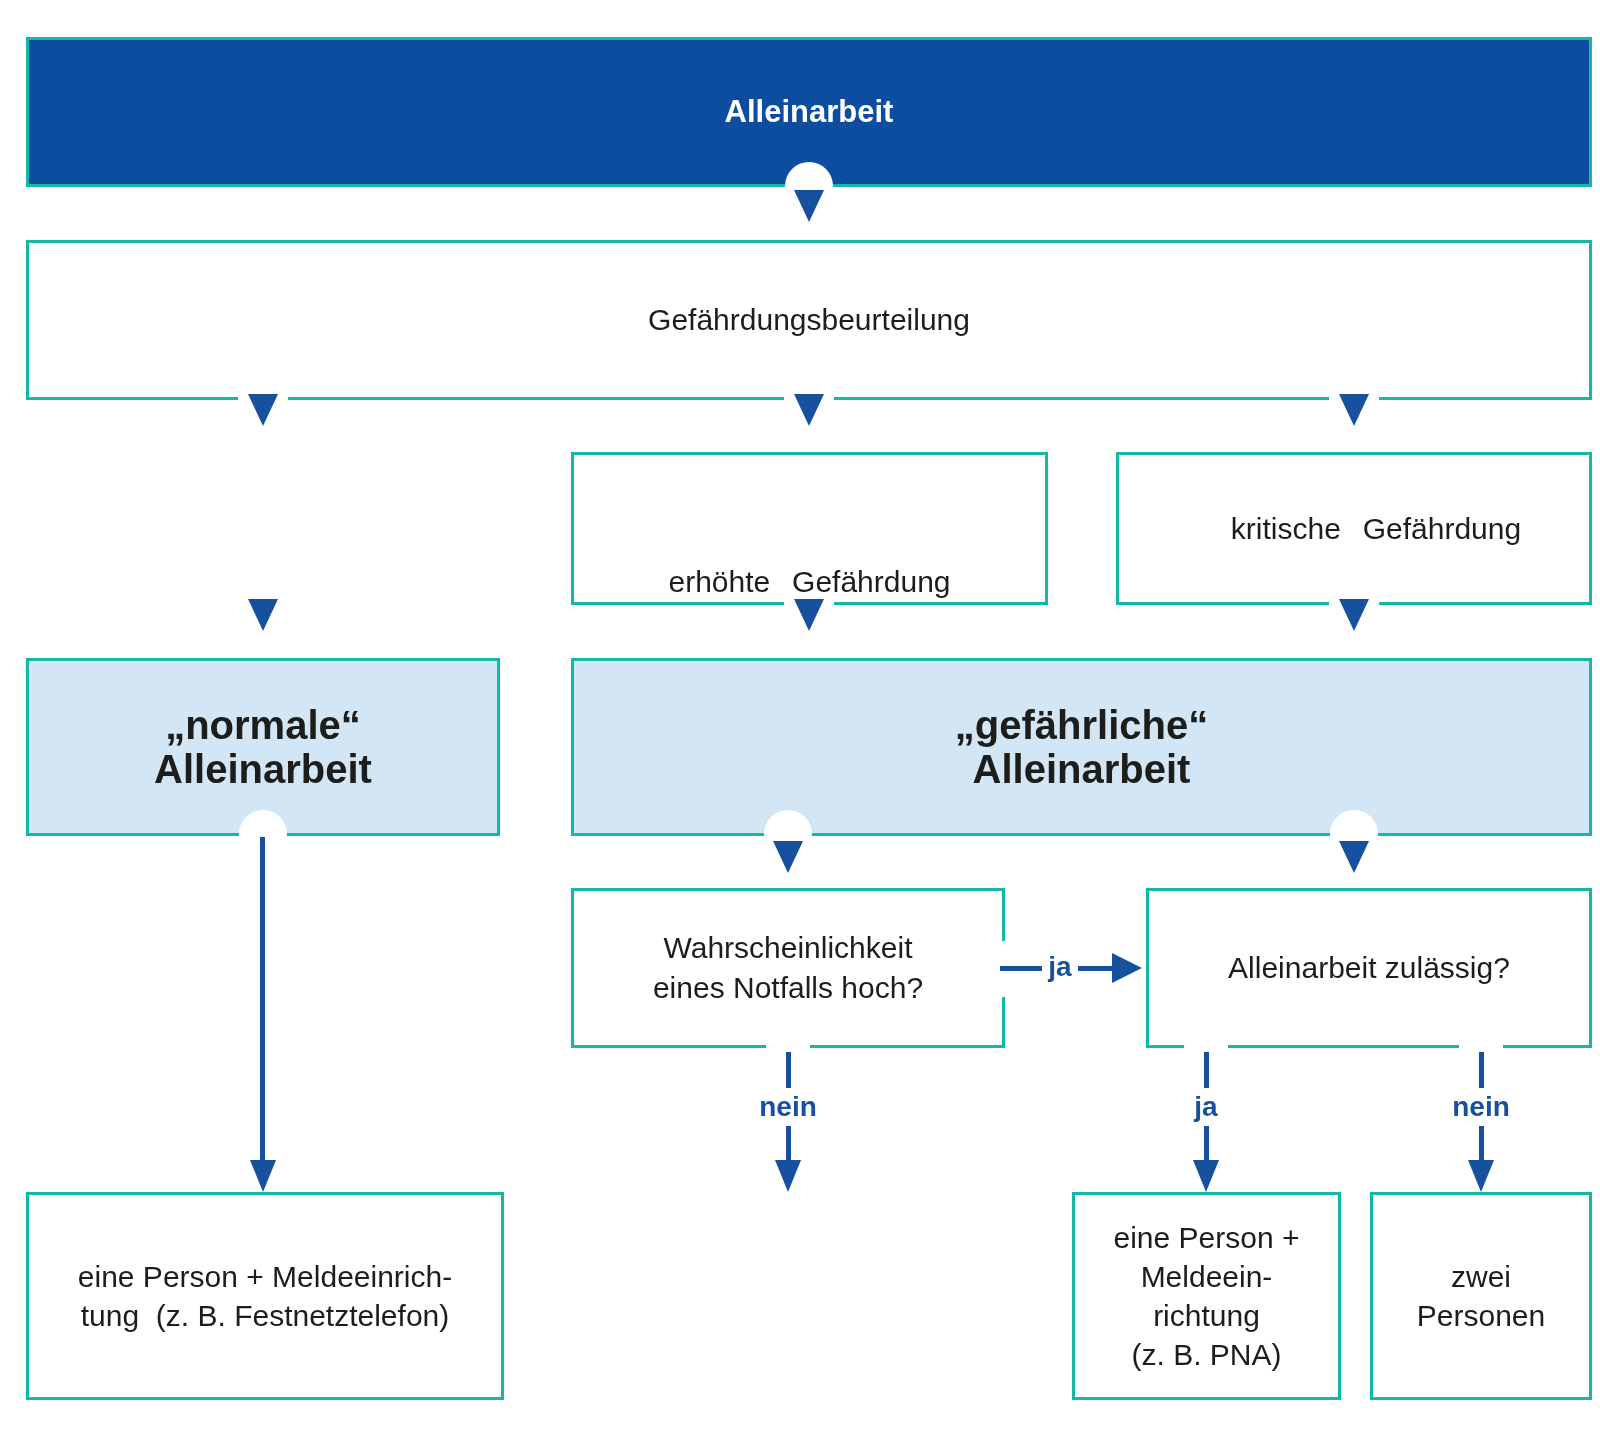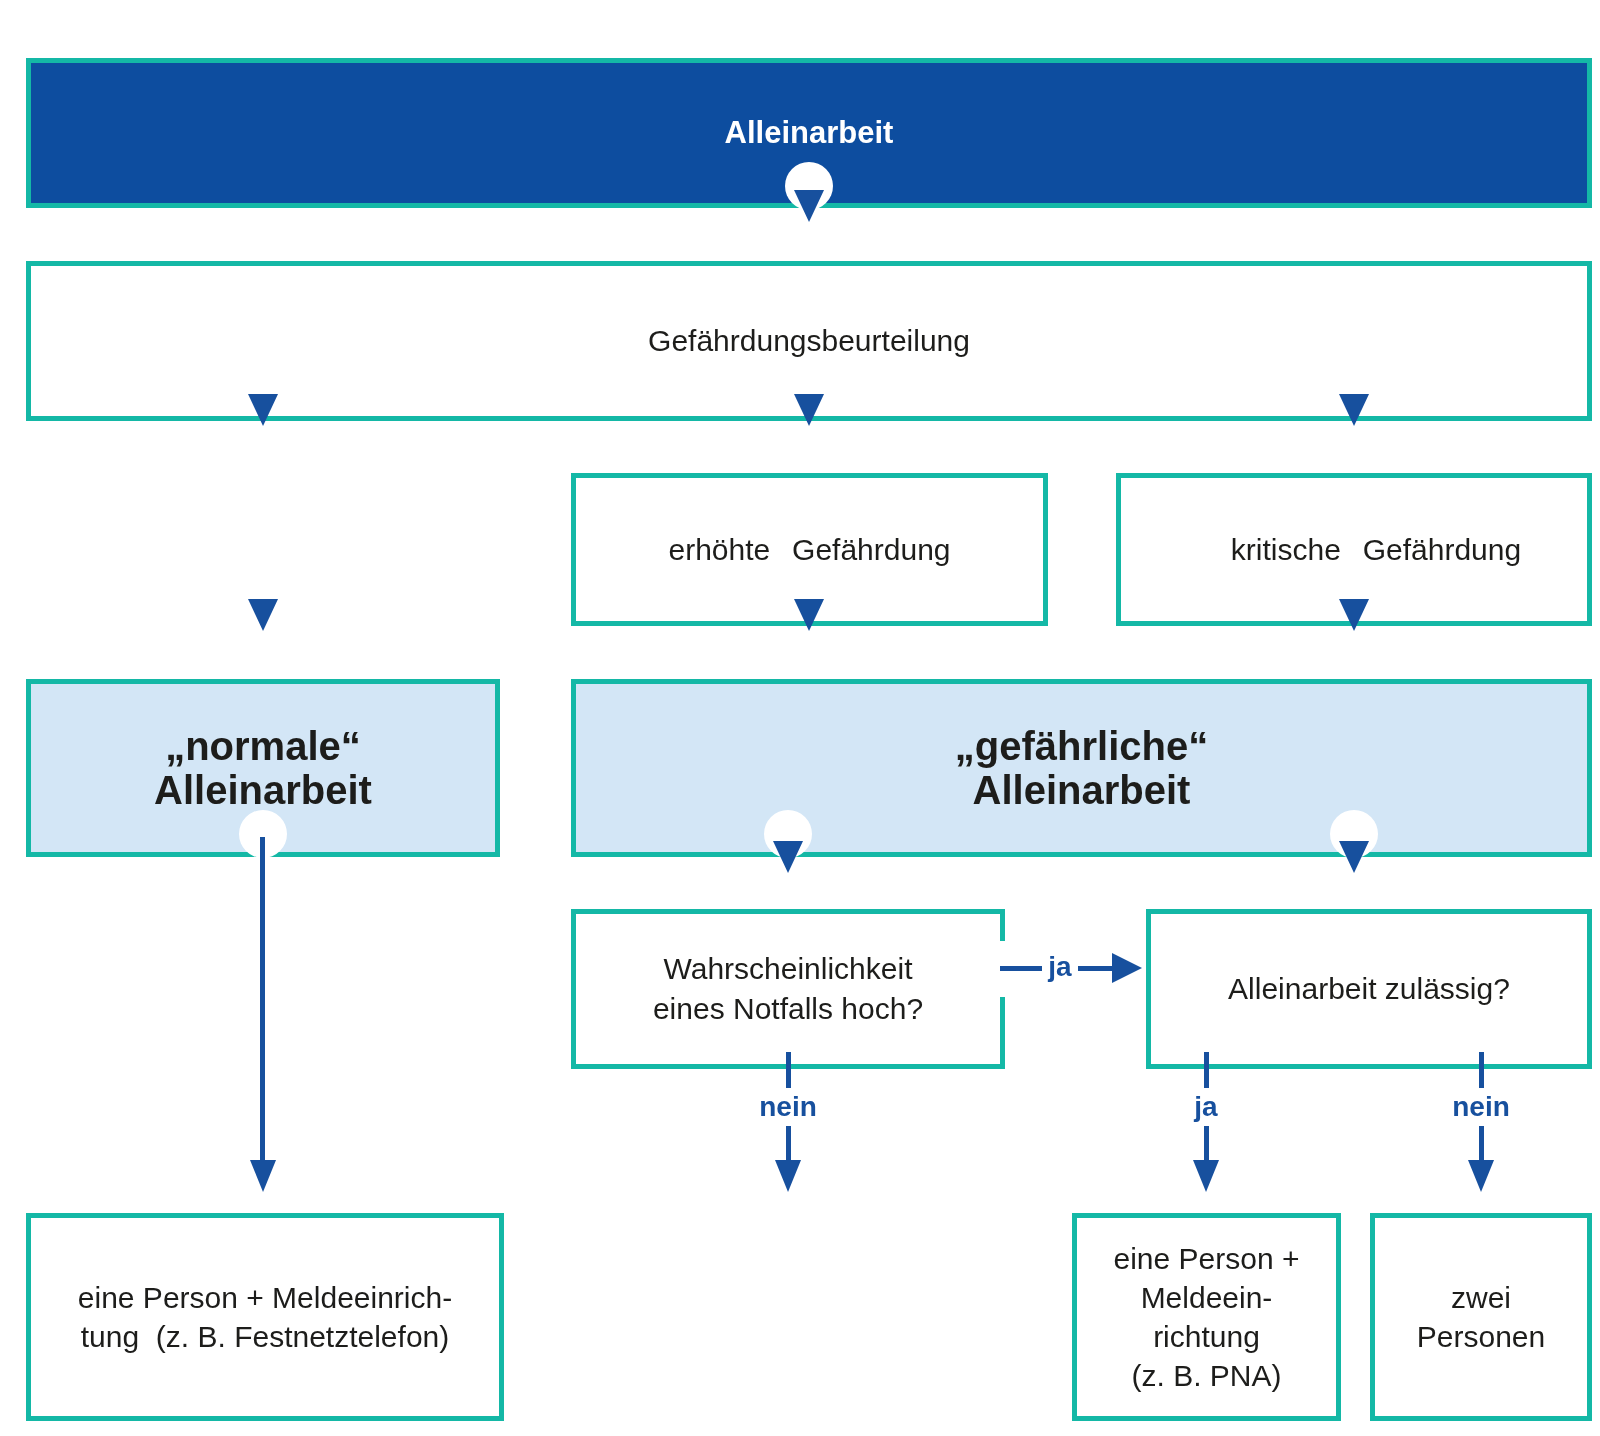--- a/index.html
+++ b/index.html
@@ -3,23 +3,23 @@
 <meta charset="utf-8">
 <style>
   html,body { margin:0; padding:0; background:#ffffff; }
   #canvas {
     position:relative; width:1600px; height:1436px; background:#ffffff;
     font-family:"Liberation Sans", sans-serif; color:#1d1d1b;
     overflow:hidden;
   }
   .node {
     position:absolute; box-sizing:border-box;
-    border:5px solid #14b8a6; background:#ffffff;
+    border:3px solid #14b8a6; background:#ffffff;
     display:flex; align-items:center; justify-content:center;
-    text-align:center; font-size:30px; line-height:40px;margin-top:21px;
+    text-align:center; font-size:30px; line-height:40px;
   }
   .node.dark  { background:#0d4d9f; color:#ffffff; font-weight:bold; font-size:31px; }
   .node.light { background:#d3e6f6; font-weight:bold; font-size:40px; line-height:44px; }
   .node .lbl  { white-space:pre-wrap; }
   .wide-space { word-spacing:0.45em; }
   .outcome    { line-height:39px; }
 
   
   .notch { position:absolute; width:48px; height:48px; border-radius:50%; background:#ffffff; }
   .gap   { position:absolute; background:#ffffff; }
@@ -48,21 +48,21 @@
 <div id="canvas">
 
   <div class="node dark" style="left:26px; top:37px; width:1566px; height:150px;">
     <span class="lbl">Alleinarbeit</span>
   </div>
 
   <div class="node" style="left:26px; top:240px; width:1566px; height:160px;">
     <span class="lbl">Gefährdungsbeurteilung</span>
   </div>
 
-  <div class="node" style="left:571px; top:452px; width:477px; height:153px;">
+  <div class="node" style="left:571px; top:452px; width:477px; height:153px;align-items:flex-end;">
     <span class="lbl wide-space">erhöhte Gefährdung</span>
   </div>
   <div class="node" style="left:1116px; top:452px; width:476px; height:153px;padding-left:44px;">
     <span class="lbl wide-space">kritische Gefährdung</span>
   </div>
 
   <div class="node light" style="left:26px; top:658px; width:474px; height:178px;">
     <span class="lbl">„normale“
 Alleinarbeit</span>
   </div>

